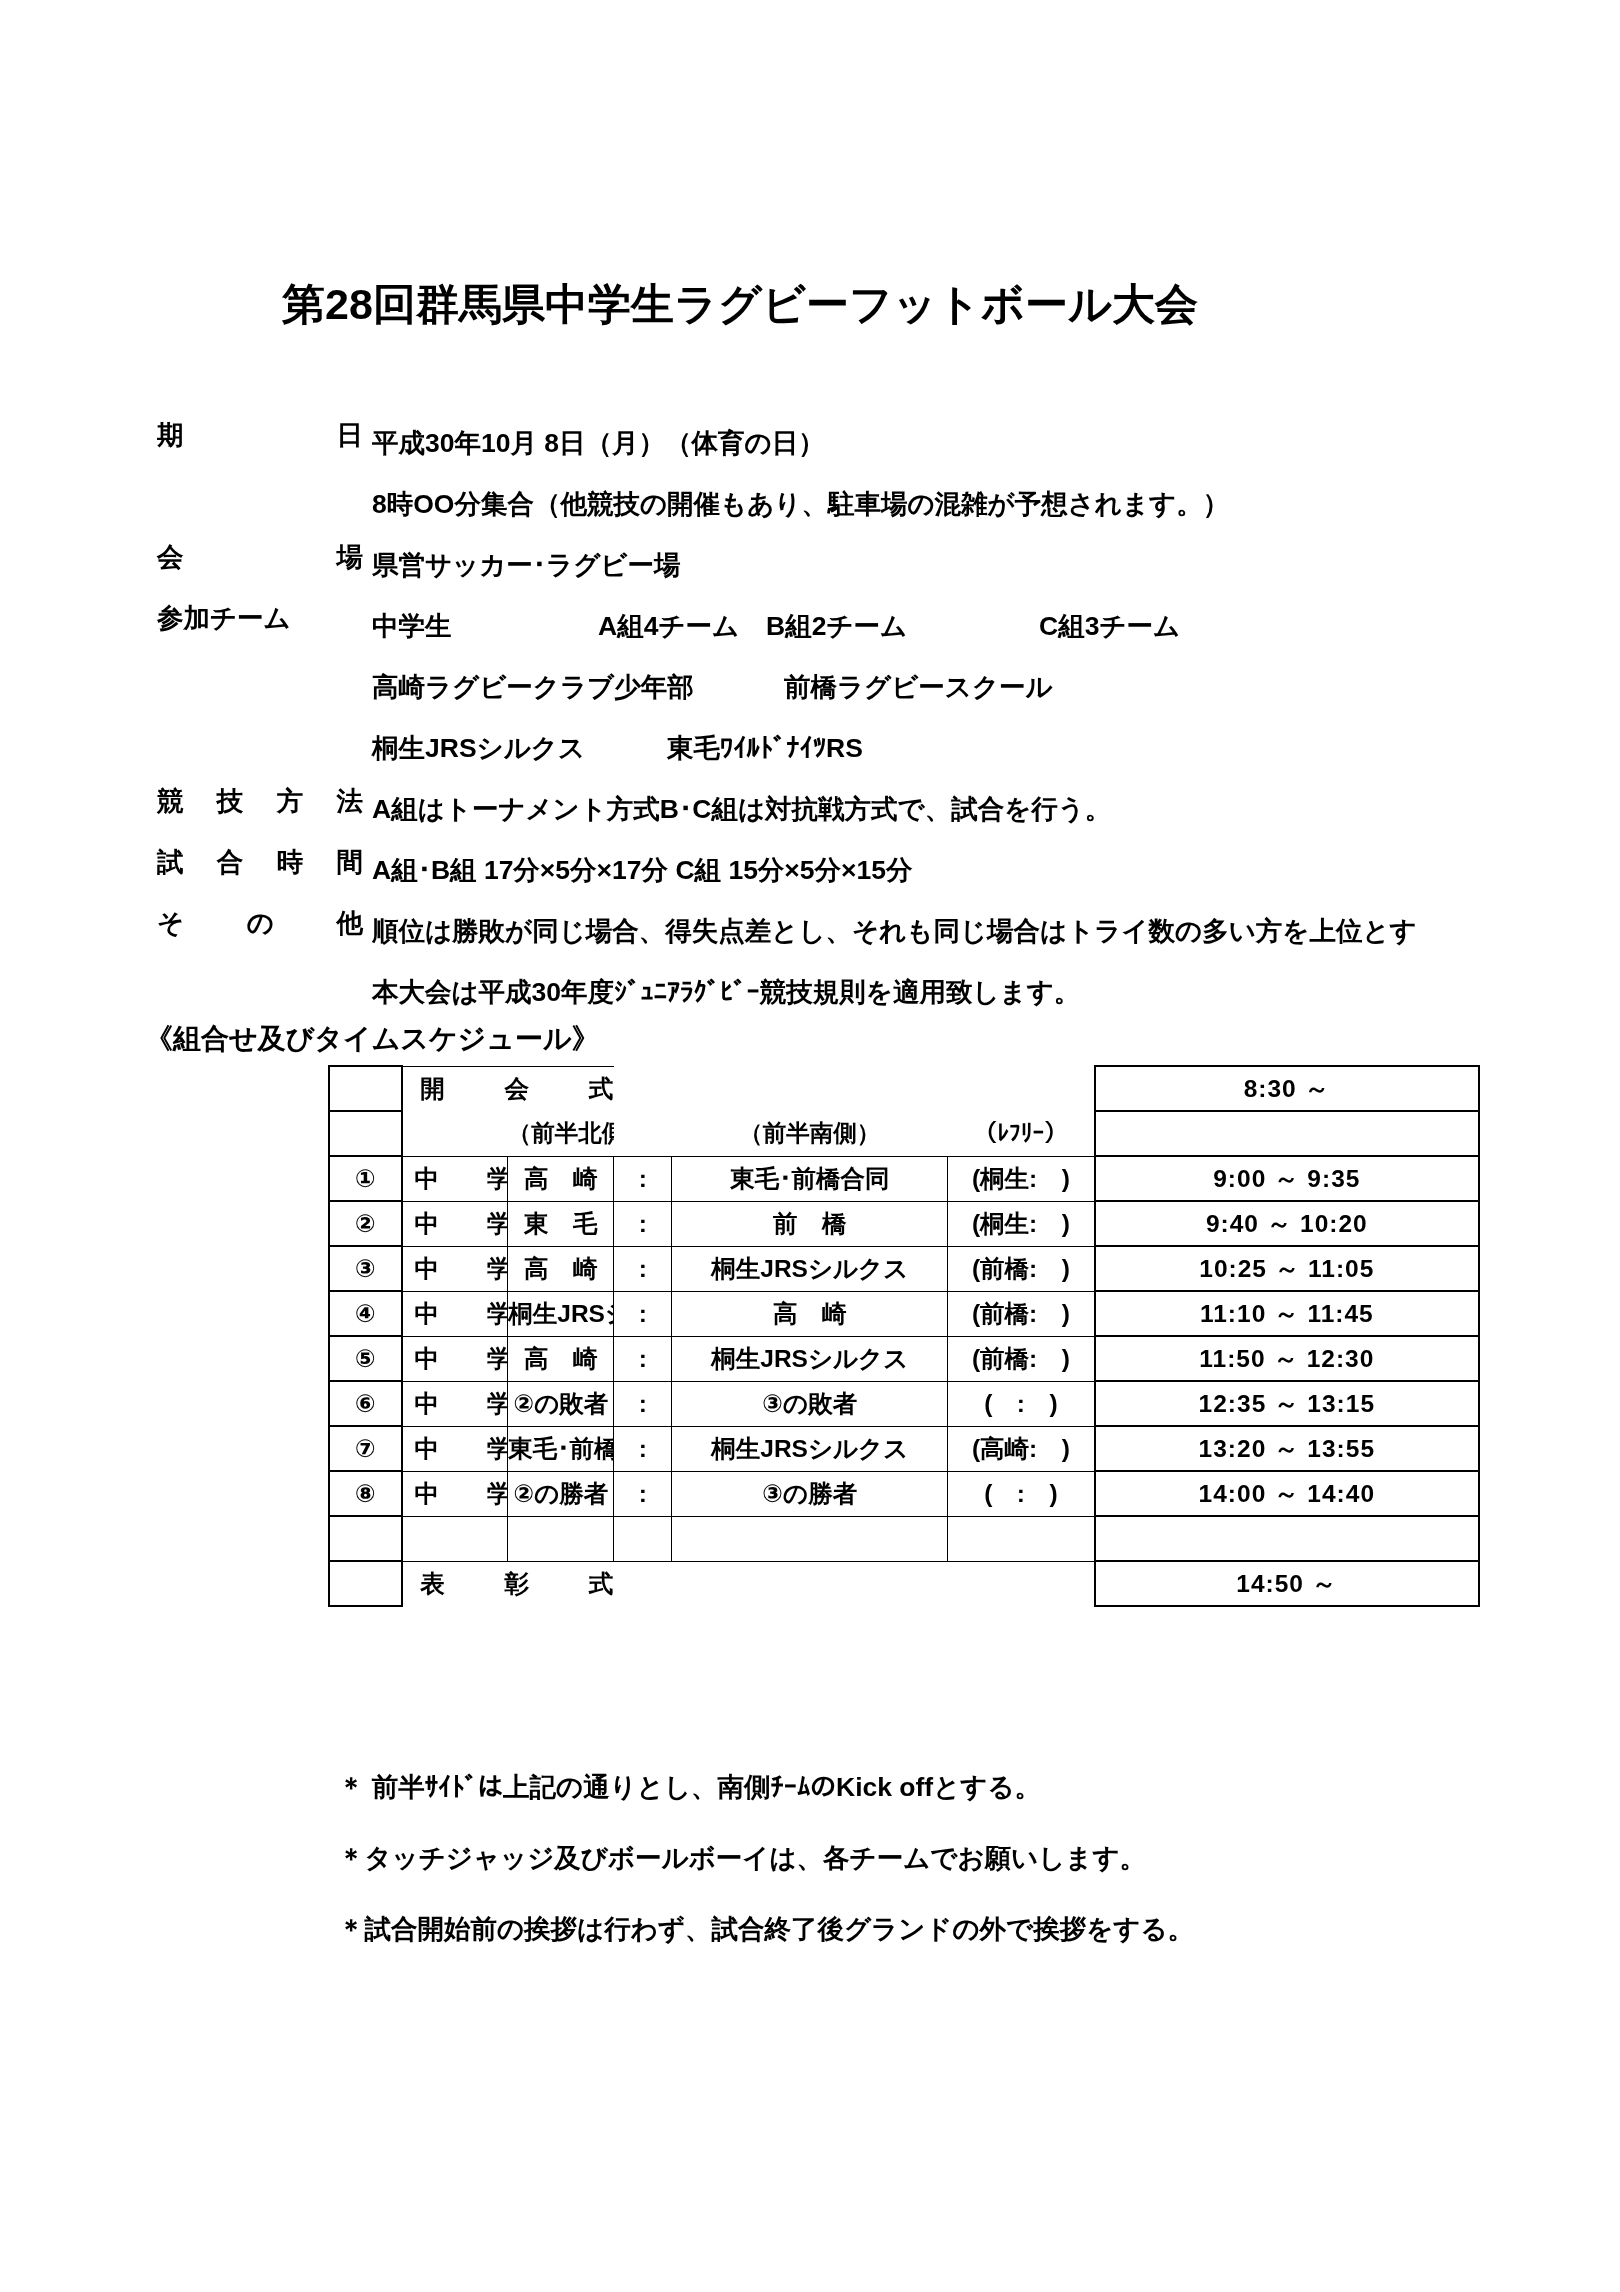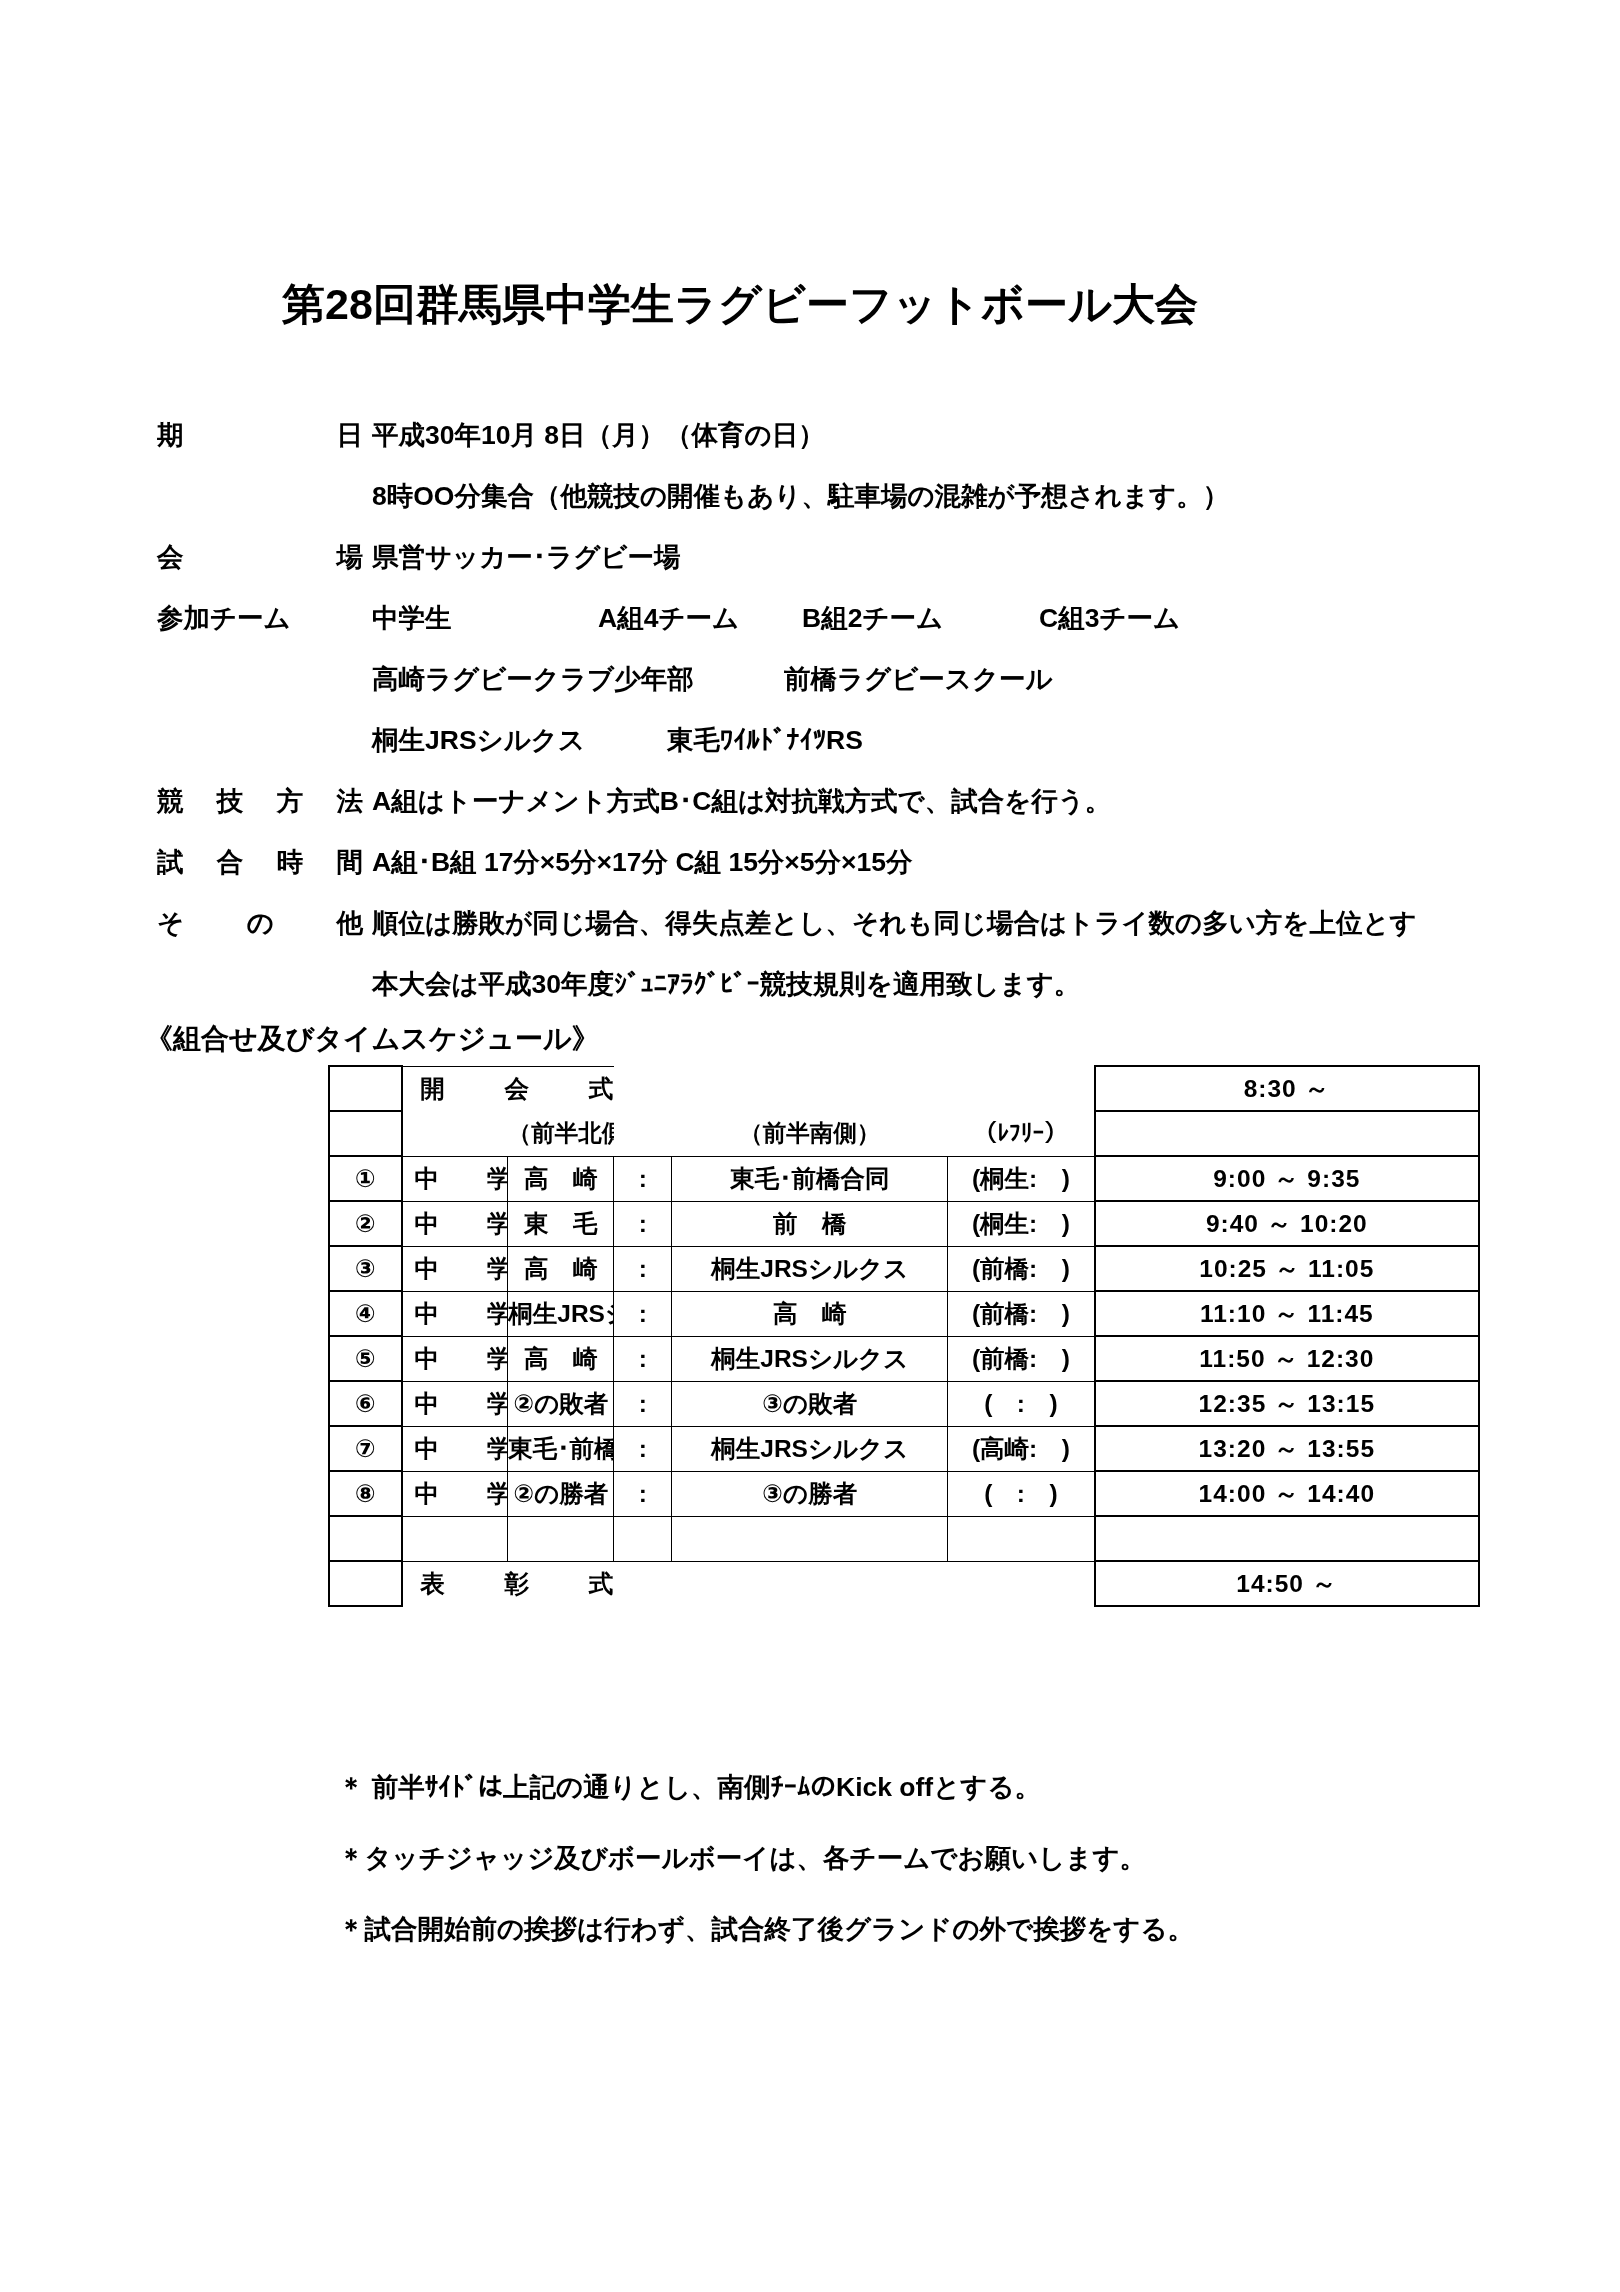--- a/index.html
+++ b/index.html
@@ -68,28 +68,29 @@
     letter-spacing: 0;
     display: block;
     text-align: left;
   }
   .val {
     position: absolute;
     left: 372px;
     font-size: 26.5px;
     font-weight: bold;
     white-space: nowrap;
+    margin-top: 8px;
   }
   .val.clip {
     width: 1255px;
     overflow: hidden;
     text-overflow: clip;
   }
   .teamcol2 { position: absolute; left: 598px; }
-  .teamcol3 { position: absolute; left: 802px; }
+  .teamcol3 { position: absolute; left: 766px; }
   .teamcol4 { position: absolute; left: 1039px; }
   .sub2 { position: absolute; left: 784px; }
 
   
   .sched-caption {
     position: absolute;
     left: 145px;
     top: 1014px;
     font-size: 28px;
     font-weight: bold;

